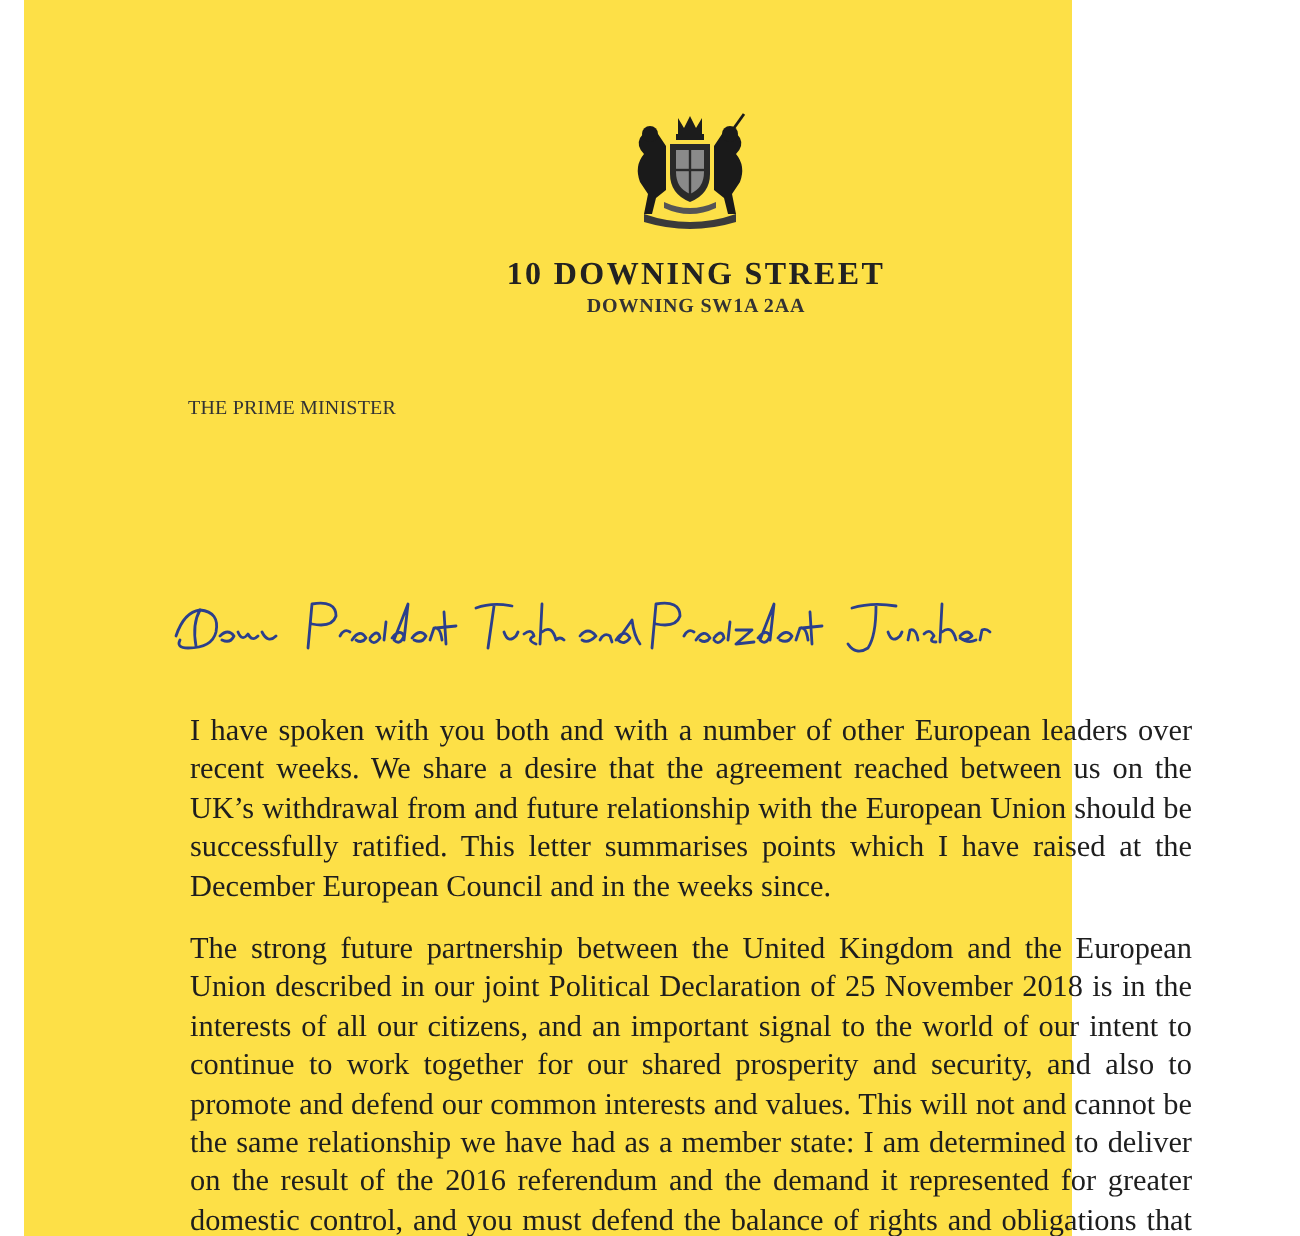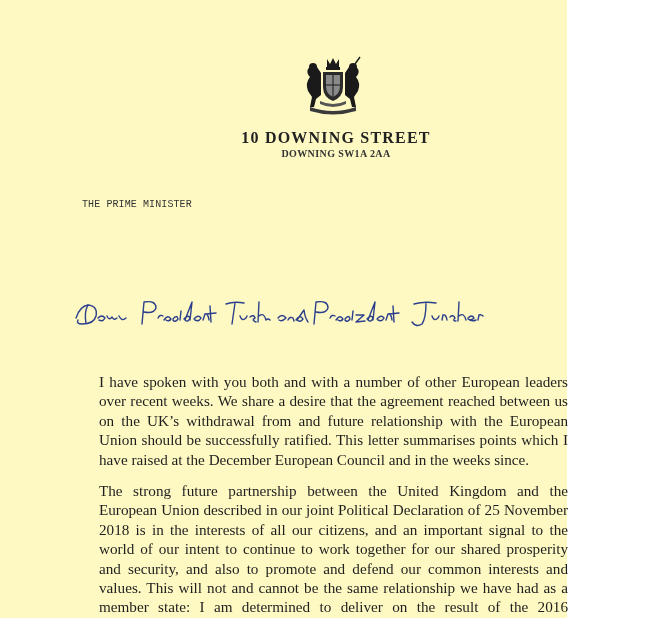--- a/index.html
+++ b/index.html
@@ -10,23 +10,23 @@
     body {
       width: 650px;
       height: 618px;
       overflow: hidden;
       position: relative;
       font-family: "Liberation Serif", "DejaVu Serif", serif;
       color: #1a1a1a;
     }
     .page {
       position: absolute;
-      left: 0; top: 0;
-      width: 567px; height: 618px;
-      background: #fef9c3;
+      left: 12px; top: 0;
+      width: 524px; height: 618px;
+      background: #fde047;
     }
     .crest {
       position: absolute;
       left: 302px;
       top: 55px;
       width: 62px;
       height: 62px;
     }
     .address-line1 {
       position: absolute;
@@ -61,42 +61,41 @@
       font-size: 15px;
       color: #222;
     }
     .sender {
       position: absolute;
       left: 82px;
       top: 199px;
       font-size: 10px;
       color: #333;
       letter-spacing: 0.1px;
-      font-family: Liberation Mono, monospace;
     }
     .salutation {
       position: absolute;
       left: 74px;
       top: 296px;
       width: 450px;
       height: 40px;
     }
     .salutation svg { width: 450px; height: 40px; }
     .body-text {
       position: absolute;
       left: 82px;
       width: 503px;
       font-size: 15.2px;
       line-height: 19.4px;
       text-align: justify;
       color: #1e1e1e;
     }
     .p1 { top: 355px; }
     .p2 { top: 464px; }
-    .body-text p { margin: 17px; }
+    .body-text p { margin: 1px; }
   </style>
 </head>
 <body>
 
 <div class="page">
 
   <div class="crest">
     <svg viewBox="0 0 62 62" width="62" height="62">
 
       <path d="M25 4 L28 9 L31 3 L34 9 L37 4 L37 12 L25 12 Z" fill="#1c1c1c"></path>

